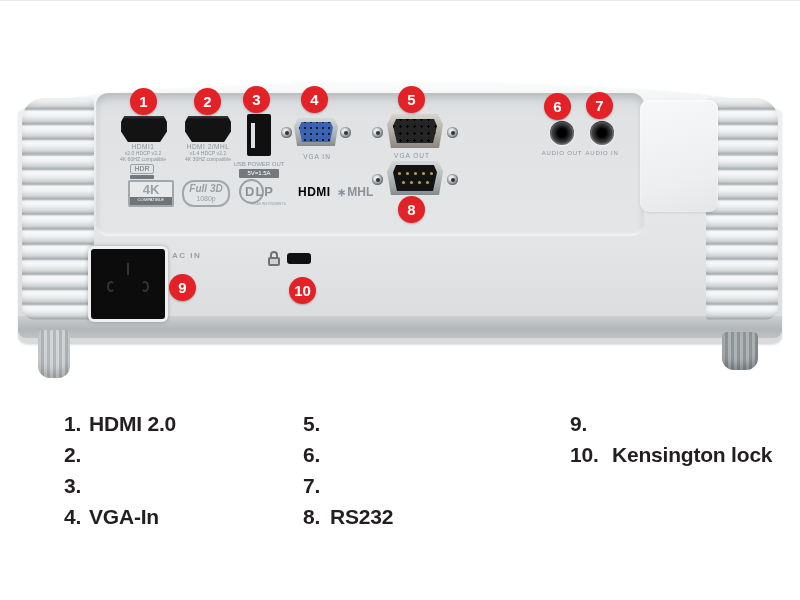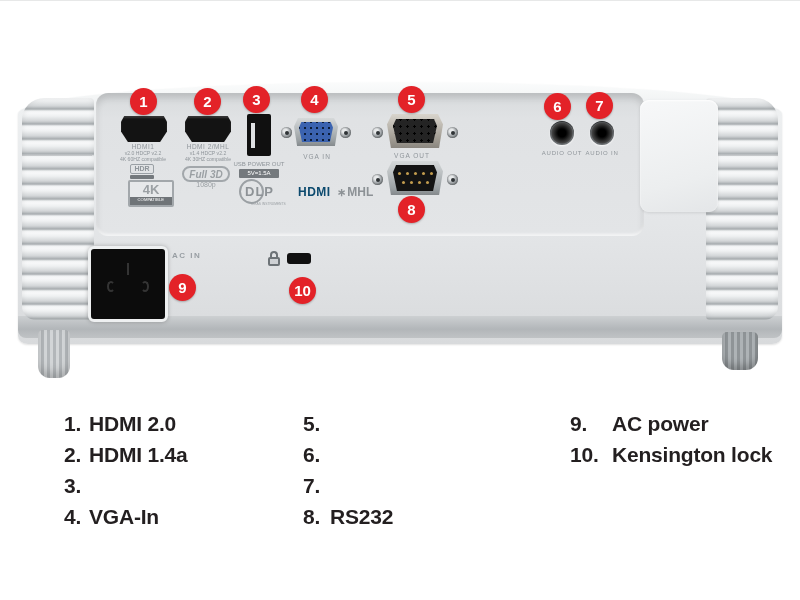--- a/index.html
+++ b/index.html
@@ -147,28 +147,28 @@
   .audio-out-label { left:531px; top:150px; width:62px; font-size:6px; letter-spacing:.8px; }
   .audio-in-label  { left:575px; top:150px; width:54px; font-size:6px; letter-spacing:.8px; }
   .ac-label { left:172px; top:251px; font-size:8px; color:#989ea3; letter-spacing:1.5px; font-weight:bold; }
 
   
   .logo { color:#9ba0a4; }
   .logo-4k { left:128px; top:180px; width:46px; height:27px; border:2px solid #a2a7ab; border-radius:2px; text-align:center; background:rgba(255,255,255,.2); }
   .logo-4k-main { display:block; font-size:13px; font-weight:bold; line-height:15px; color:#9ba0a4; }
   .logo-4k-bar  { display:block; height:8px; background:#6f7478; color:#fff; font-size:6px; transform:scale(.7); transform-origin:center top; line-height:8px; width:142%; margin-left:-21%; }
   .logo-4k-barwrap { display:block; height:8px; overflow:hidden; background:#6f7478; }
-  .logo-full3d { left:182px; top:166px; width:48px; height:16px; border:2px solid #a2a7ab; border-radius:12px; text-align:center; }
+  .logo-full3d { left:182px; top:180px; width:48px; height:27px; border:2px solid #a2a7ab; border-radius:12px; text-align:center; }
   .logo-full3d-main { display:block; font-size:10px; font-weight:bold; font-style:italic; line-height:12px; margin-top:1px; }
   .logo-full3d-sub  { display:block; font-size:7px; line-height:8px; }
   .logo-dlp { left:238px; top:179px; width:54px; height:28px; }
   .dlp-circle { left:1px; top:0; width:25px; height:25px; border:2px solid #9ba0a4; border-radius:50%; }
   .dlp-text { left:7px; top:5px; font-size:13px; font-weight:bold; color:#8d9296; letter-spacing:1px; }
   .dlp-sub  { left:0px; top:23px; width:54px; text-align:center; font-size:6px; transform:scale(.55); transform-origin:center top; color:#9ba0a4; white-space:nowrap; }
-  .logo-hdmi { left:298px; top:185px; font-size:12px; font-weight:bold; color:#0c4a6e; letter-spacing:.5px; }
+  .logo-hdmi { left:298px; top:185px; font-size:12px; font-weight:bold; color:#000000; letter-spacing:.5px; }
   .logo-mhl  { left:337px; top:185px; font-size:12px; font-weight:bold; color:#8d9296; }
   .mhl-star  { font-size:11px; margin-right:1px; }
 
   
   .ac-socket {
     left:88px; top:246px; width:80px; height:76px;
     background:#0c0c0c; border-radius:6px; border:3px solid #eef0f1;
     box-shadow:0 0 4px rgba(0,0,0,.25);
   }
   .ac-mark { opacity:.55; }
@@ -332,21 +332,20 @@
   <div class="abs marker mk9">9</div>
   <div class="abs marker mk10">10</div>
 
   <div class="abs legend-col legend-col1">
     <div class="legend-row">
       <span class="lnum">1.</span>
       <span class="llabel">HDMI 2.0</span>
     </div>
     <div class="legend-row">
       <span class="lnum">2.</span>
-      <span class="llabel">HDMI 1.4a</span>
     </div>
     <div class="legend-row">
       <span class="lnum">3.</span>
     </div>
     <div class="legend-row">
       <span class="lnum">4.</span>
       <span class="llabel">VGA-In</span>
     </div>
   </div>
 
@@ -362,21 +361,20 @@
     </div>
     <div class="legend-row">
       <span class="lnum">8.</span>
       <span class="llabel">RS232</span>
     </div>
   </div>
 
   <div class="abs legend-col legend-col3">
     <div class="legend-row">
       <span class="lnum">9.</span>
-      <span class="llabel">AC power</span>
     </div>
     <div class="legend-row">
       <span class="lnum">10.</span>
       <span class="llabel">Kensington lock</span>
     </div>
   </div>
 
 </div>
 
 </body></html>

